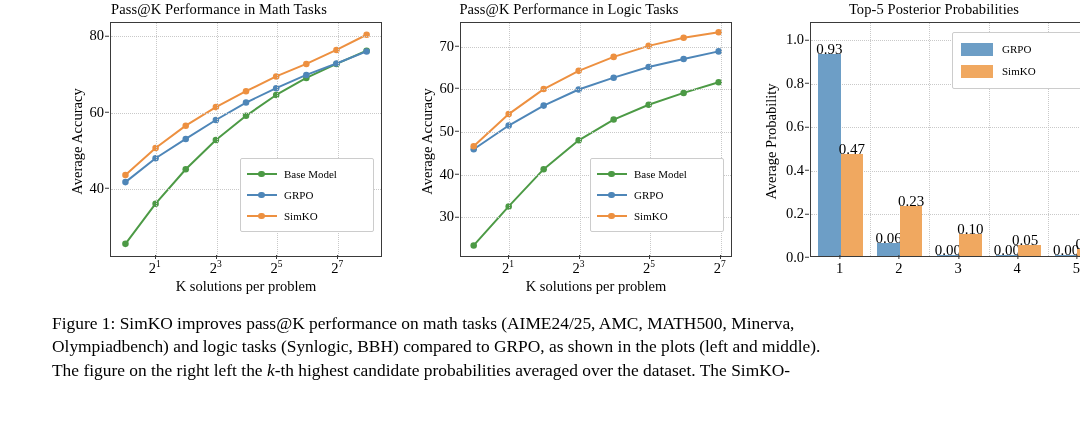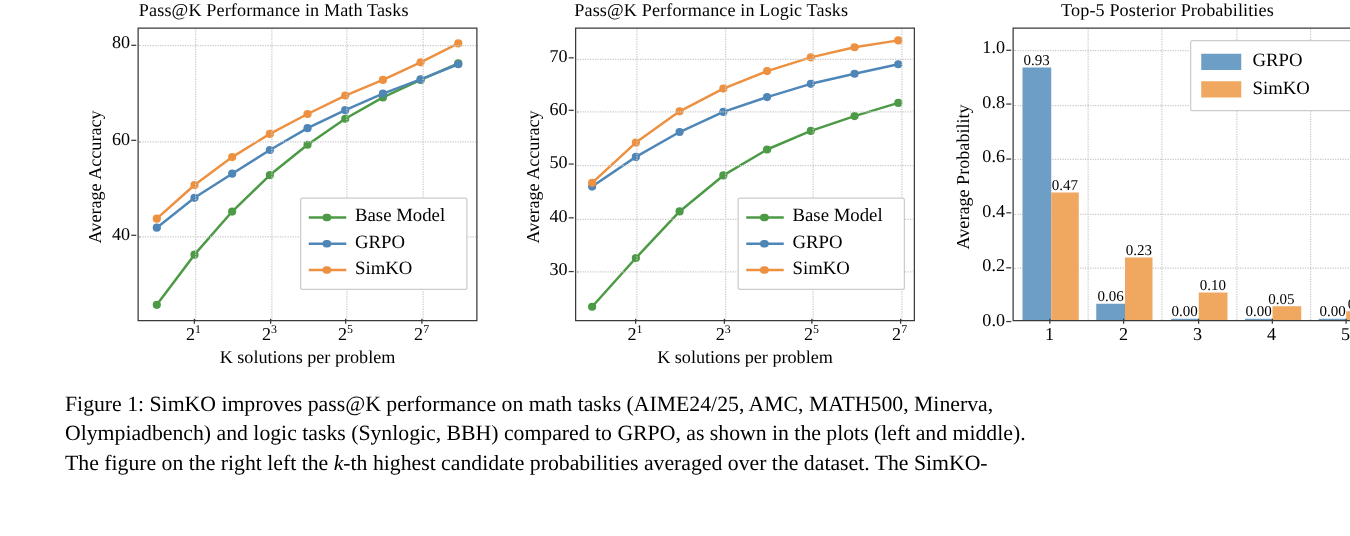--- a/index.html
+++ b/index.html
@@ -185,21 +185,21 @@
   }
   .legend-line .ldot {
     position: absolute;
     top: 3px;
     left: 11px;
     width: 6.5px;
     height: 6.5px;
     border-radius: 50%;
   }
   .legend-label {
-    font-size: 15px;
+    font-size: 11px;
     white-space: nowrap;
   }
 
   
   #legend-post {
     position: absolute;
     left: 908px;
     top: 32px;
     width: 146px;
     border: 1px solid #cccccc;
@@ -216,21 +216,21 @@
     flex: 0 0 auto;
   }
 
   
   .bar {
     position: absolute;
     bottom: 0;
   }
   .bar-label {
     position: absolute;
-    font-size: 12px;
+    font-size: 15px;
     white-space: nowrap;
     transform: translateX(-50%);
     text-align: left;
   }
 
   
   #caption {
     position: absolute;
     left: 8px;
     top: 312px;

